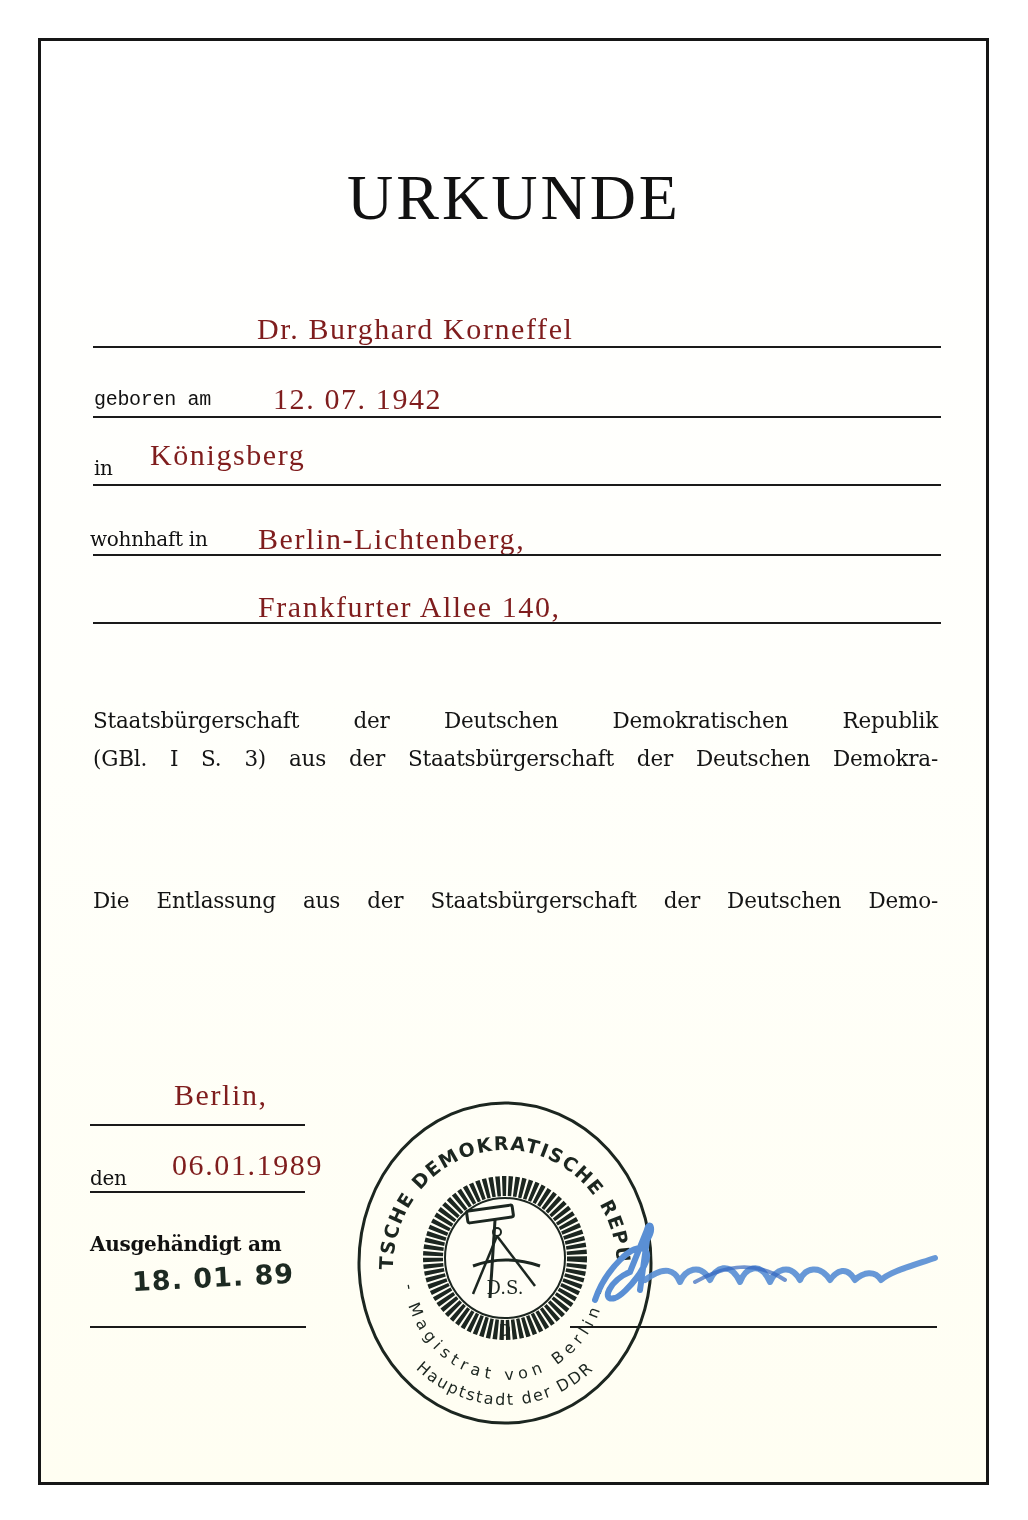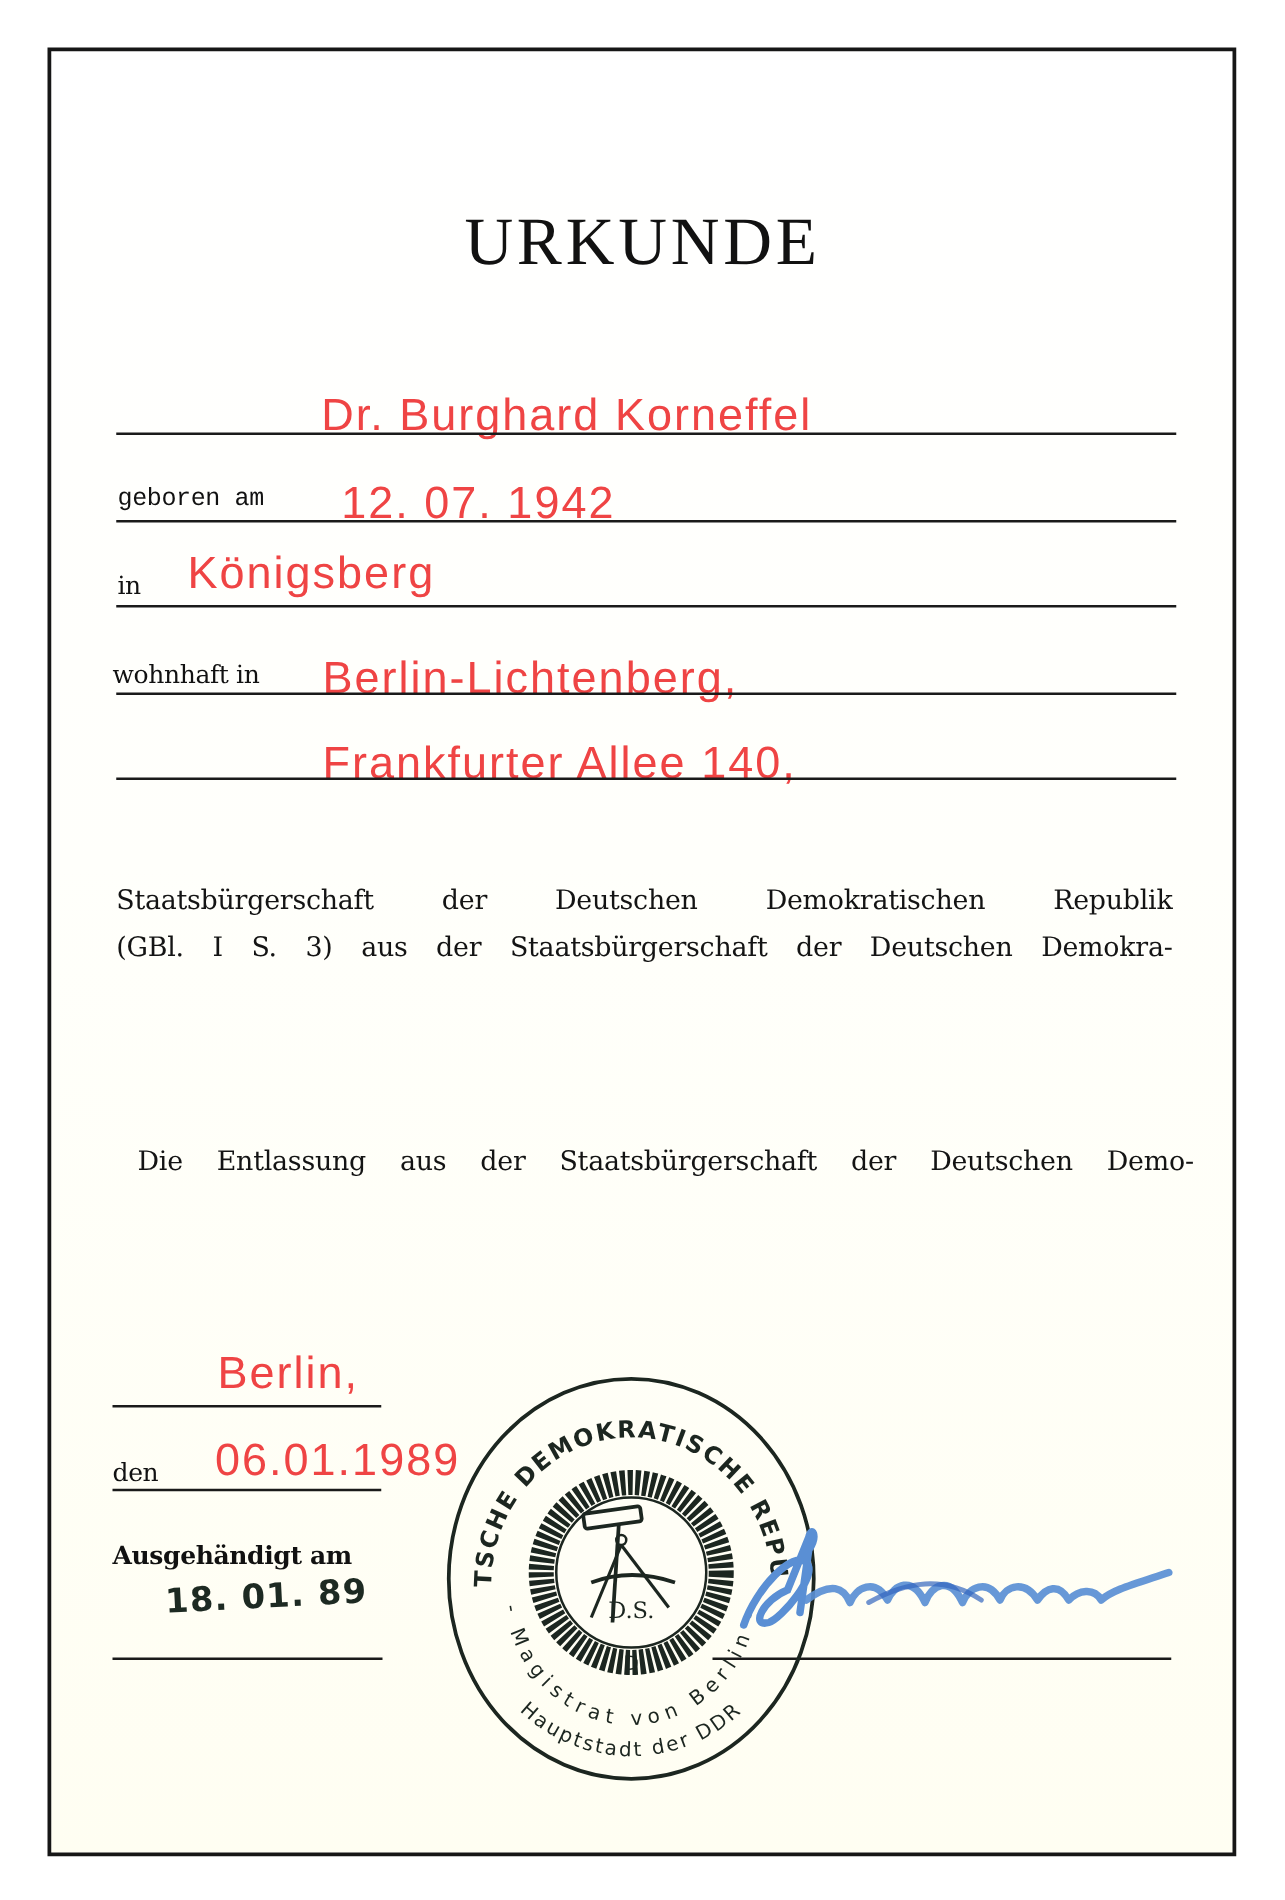--- a/index.html
+++ b/index.html
@@ -11,26 +11,26 @@
   }
   .sheet {
     position: absolute; left: 38px; top: 38px; width: 951px; height: 1447px;
     box-sizing: border-box;
     border: 3px solid #161616;
     background: linear-gradient(180deg, #ffffff 0%, #fffffb 45%, #fffef2 100%);
   }
   .abs { position: absolute; }
   .title {
     left: 0; width: 1028px; top: 166px; text-align: center;
-    font-family: "Liberation Serif", serif; font-size: 54px; letter-spacing: 3px;
+    font-family: "Liberation Serif", serif; font-size: 64px; letter-spacing: 3px;
     color: #111; line-height: 1;
   }
   .typed {
-    font-family: Liberation Sans, sans-serif; color: #ef4444;
-    font-size: 36px; letter-spacing: 1.6px; line-height: 1; white-space: pre;
+    font-family: Liberation Serif, serif; color: #7f1d1d;
+    font-size: 30px; letter-spacing: 1.6px; line-height: 1; white-space: pre;
   }
   .label {
     font-family: "DejaVu Serif", serif; font-size: 20px; color: #111; line-height: 1;
     white-space: nowrap; letter-spacing: -0.3px;
   }
   .rule { height: 2px; background: #1a1a1a; }
   .body-text {
     left: 93px; width: 845px;
     font-family: "DejaVu Serif", serif; font-size: 21.5px; line-height: 38px;
     color: #141414; text-align: justify; letter-spacing: -0.2px;
@@ -67,21 +67,21 @@
 <div class="abs rule" style="left:93px; top:554px; width:848px;"></div>
 
 <div class="abs typed" style="left:258px; top:592px;">Frankfurter Allee 140,</div>
 <div class="abs rule" style="left:93px; top:622px; width:848px;"></div>
 
 <div class="abs body-text" style="top:702px;">
   <span class="line">Staatsbürgerschaft der Deutschen Demokratischen Republik</span>
   <span class="line">(GBl. I S. 3) aus der Staatsbürgerschaft der Deutschen Demokra-</span>
 </div>
 
-<div class="abs body-text" style="top:911px;margin-left:17px;">
+<div class="abs body-text" style="top:882px;">
   <span class="line">Die Entlassung aus der Staatsbürgerschaft der Deutschen Demo-</span>
 </div>
 
 <div class="abs typed" style="left:174px; top:1080px;">Berlin,</div>
 <div class="abs rule" style="left:90px; top:1124px; width:215px;"></div>
 
 <div class="abs label" style="left:90px; top:1168px;">den</div>
 <div class="abs typed" style="left:172px; top:1150px;">06.01.1989</div>
 <div class="abs rule" style="left:90px; top:1191px; width:215px;"></div>
 

